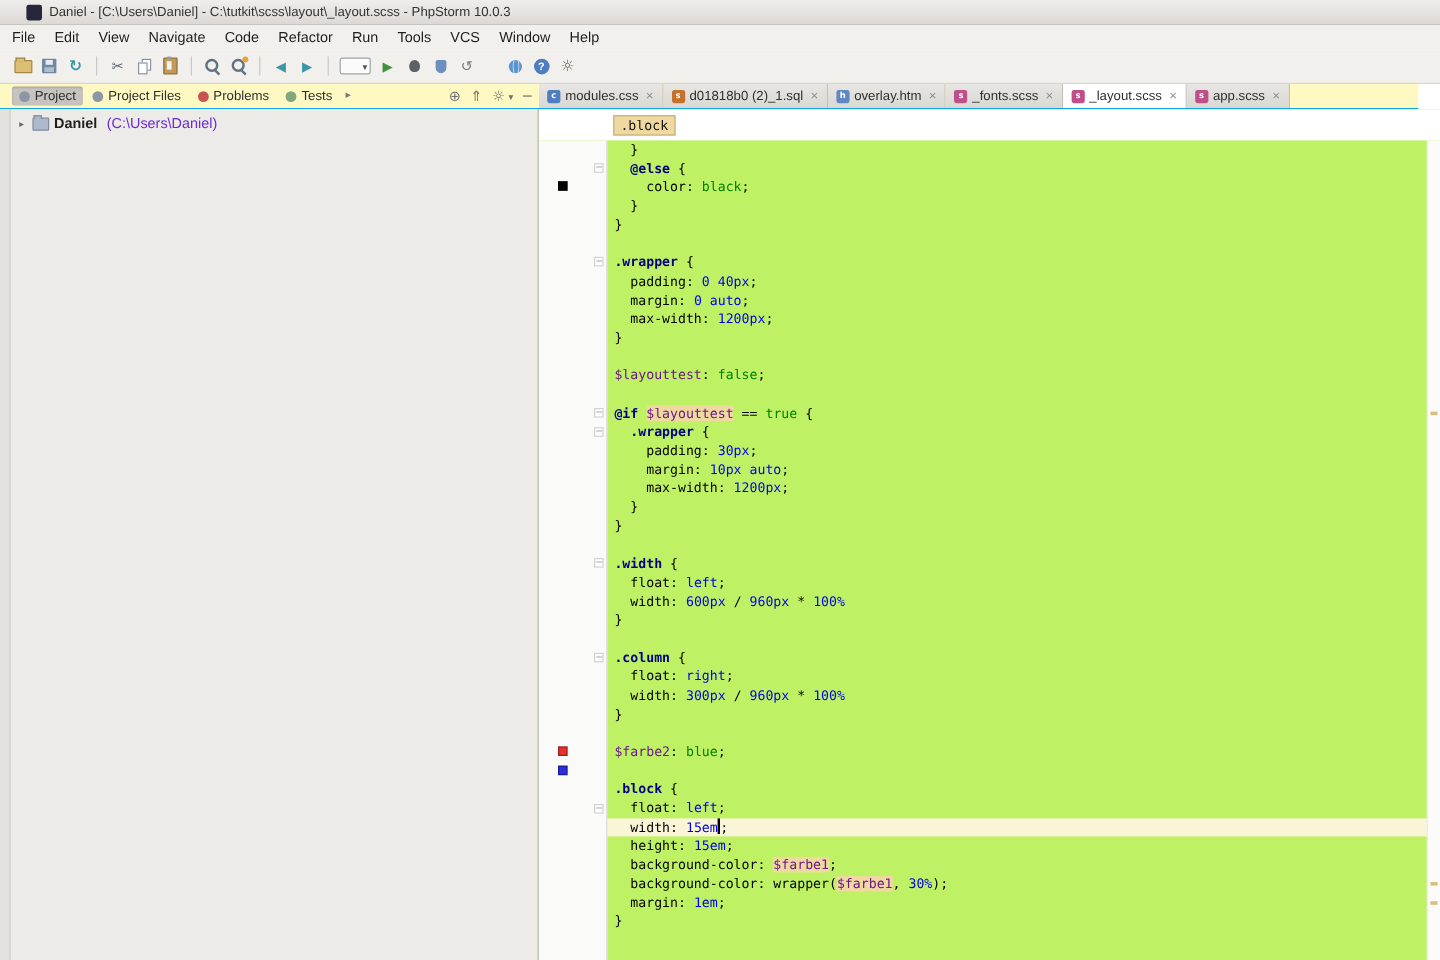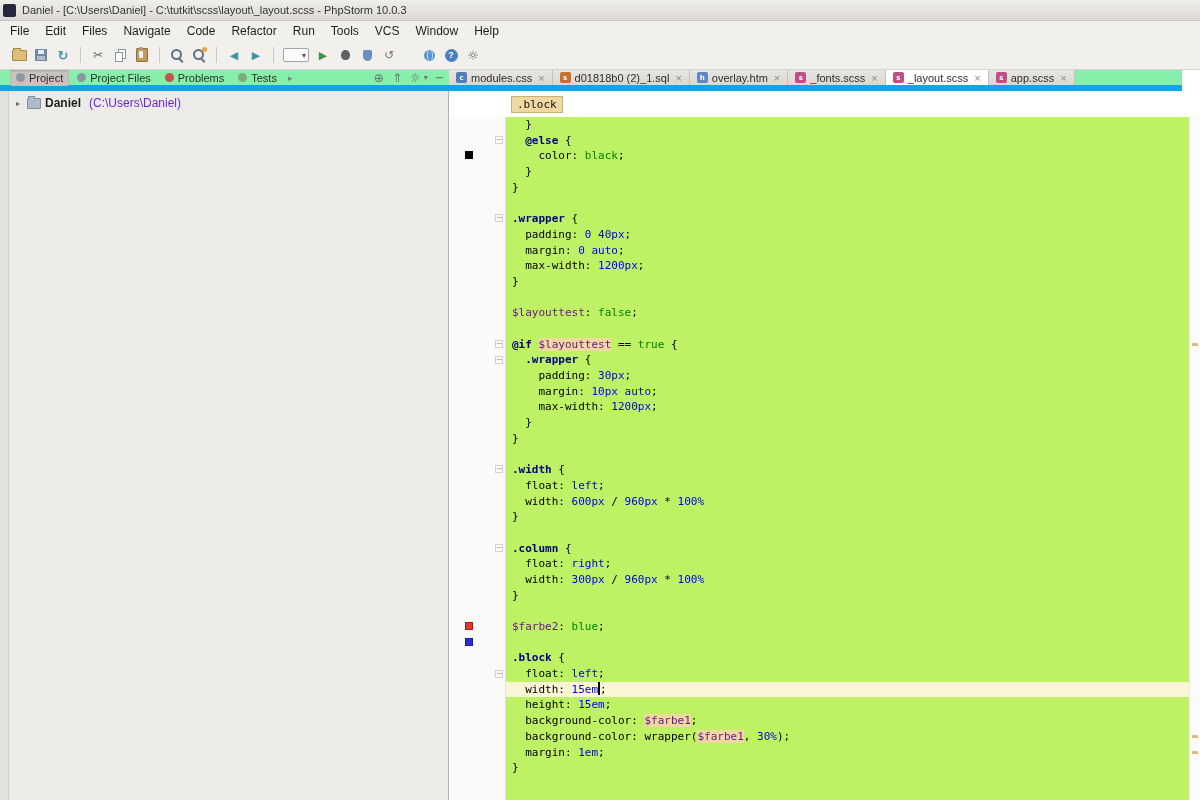--- a/index.html
+++ b/index.html
@@ -3,21 +3,21 @@
 <meta charset="utf-8">
 <style>
   html,body{margin:0;padding:0}
   body{width:1200px;height:800px;position:relative;overflow:hidden;background:#fff;
        font-family:"Liberation Sans",sans-serif;cursor:default}
   .gly{font-family:"DejaVu Sans",sans-serif}
 
   
   #titlebar{position:absolute;left:0;top:0;right:0;height:21px;
     background:linear-gradient(#F0EEEA,#DCD9D5);border-bottom:1px solid #C6C4C0;
-    display:flex;align-items:center;gap:6px;padding-left:3px;box-sizing:border-box;
+    display:flex;align-items:center;gap:6px;padding-left:22px;box-sizing:border-box;
     font-size:11px;color:#333}
   .appicon{width:13px;height:13px;border-radius:2px;background:#26263C;flex:none}
 
   
   #menubar{position:absolute;top:21px;left:0;right:0;height:20px;background:#F2F0ED;
     display:flex;align-items:center;font-size:12px;color:#1E1E1E;padding-left:2px}
   .mitem{padding:3px 8px}
 
   
   #toolbar{position:absolute;top:41px;left:0;right:0;height:29px;background:#F2F0ED;
@@ -48,22 +48,22 @@
   .i-bug{width:9px;height:10px;background:#5C6166;border-radius:50% 50% 45% 45%}
   .i-shield{width:9px;height:11px;background:#6C8FBF;border-radius:2px 2px 5px 5px}
   .c-gray{color:#777;font-size:12px}
   .i-globe{width:11px;height:11px;border-radius:50%;background:#5B94CF;position:relative;overflow:hidden}
   .i-globe:before{content:"";position:absolute;left:3px;top:-1px;width:4px;height:13px;border-left:1px solid rgba(255,255,255,.7);border-right:1px solid rgba(255,255,255,.7);border-radius:50%}
   .i-help{width:13px;height:13px;border-radius:50%;background:#4E7DC0;color:#fff;font-size:9px;font-weight:bold;display:flex;align-items:center;justify-content:center}
   .c-set{color:#666;font-size:13px}
   .grpgap{width:18px;flex:none}
 
   
-  #headerrow{position:absolute;top:70px;left:0;right:18px;height:21px;background:#86efac;
-    border-bottom:6px solid #0ea5e9;box-sizing:border-box;display:flex}
+  #headerrow{position:absolute;top:70px;left:0;right:18px;height:21px;background:#fef9c3;
+    border-bottom:1px solid #0ea5e9;box-sizing:border-box;display:flex}
   #toolbuttons{width:449px;flex:none;display:flex;align-items:center;padding:0 4px 0 10px;box-sizing:border-box;gap:2px}
   #twbtns{display:flex;align-items:center;gap:2px}
   .twb{display:flex;align-items:center;gap:4px;font-size:11px;color:#2E2E2E;padding:2px 6px;border-radius:2px;white-space:nowrap}
   .twb.active{background:#C7C4BF;box-shadow:inset 0 1px 2px rgba(0,0,0,.18)}
   .twbicon{width:9px;height:9px;border-radius:50%;flex:none}
   .chev{color:#7A7A7A;font-size:9px;padding:0 3px}
   #panelicons{margin-left:auto;display:flex;align-items:center;gap:8px;color:#6F6F6F;font-size:12px;padding-right:2px}
   #panelicons .small{font-size:8px;margin-left:-5px}
   #tabbar{flex:1;display:flex;align-items:stretch;overflow:hidden}
   .tab{display:flex;align-items:center;gap:4px;padding:0 7px;font-size:11px;color:#2E2E2E;
@@ -115,21 +115,21 @@
 <div id="app">
 
   <div id="titlebar">
     <span class="appicon"></span>
     <span>Daniel - [C:\Users\Daniel] - C:\tutkit\scss\layout\_layout.scss - PhpStorm 10.0.3</span>
   </div>
 
   <div id="menubar">
       <span class="mitem">File</span>
       <span class="mitem">Edit</span>
-      <span class="mitem">Files</span>
+      <span class="mitem">View</span>
       <span class="mitem">Navigate</span>
       <span class="mitem">Code</span>
       <span class="mitem">Refactor</span>
       <span class="mitem">Run</span>
       <span class="mitem">Tools</span>
       <span class="mitem">VCS</span>
       <span class="mitem">Window</span>
       <span class="mitem">Help</span>
     </div>
 

